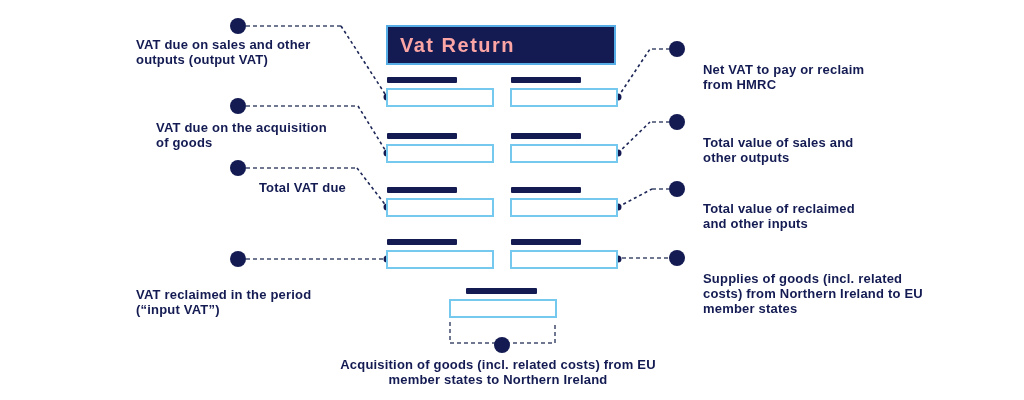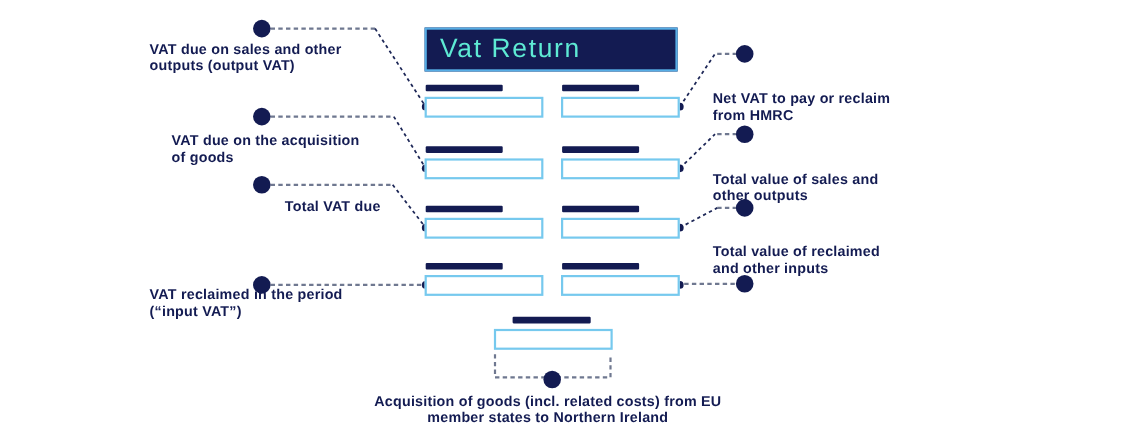--- a/index.html
+++ b/index.html
@@ -18,33 +18,33 @@
   }
   .title-box{
     position:absolute;left:386px;top:25px;width:230px;height:40px;
     box-sizing:border-box;
     background:var(--navy,#101a52);
     border:2px solid var(--title-border,#57aee6);
     display:flex;align-items:center;
     padding-left:12px;
   }
   .title-box span{
-    color:#5eead4;font-weight:normal;font-size:24px;letter-spacing:1.5px;
+    color:#fca5a5;font-weight:bold;font-size:20px;letter-spacing:1.5px;
   }
   .label{
     position:absolute;
     color:var(--navy,#161e55);
     font-size:13px;line-height:15px;font-weight:bold;
     letter-spacing:.2px;
     white-space:pre-line;
   }
   .label.left-col{left:136px;width:210px;}
-  .label.right-col{left:648px;width:220px;margin-top:20px;}
+  .label.right-col{left:703px;width:220px;}
   .label.bottom{left:318px;top:357px;width:360px;text-align:center;}
-  .l1{top:37px;} .l2{top:120px;margin-left:20px;} .l3{top:180px;text-align:right;} .l4{top:260px;}
+  .l1{top:37px;} .l2{top:120px;margin-left:20px;} .l3{top:180px;text-align:right;} .l4{top:287px;}
   .r1{top:62px;} .r2{top:135px;} .r3{top:201px;} .r4{top:271px;}
   .fcell{position:absolute;width:108px;}
   .fbar{
     width:70px;height:6px;margin-left:1px;
     background:var(--navy,#131b52);
     border-radius:1px;
   }
   .fbox{
     box-sizing:border-box;
     width:108px;height:19px;margin-top:5px;
@@ -157,17 +157,20 @@
   <div class="label left-col l3">Total VAT due</div>
   <div class="label left-col l4">VAT reclaimed in the period
 (“input VAT”)</div>
 
   <div class="label right-col r1">Net VAT to pay or reclaim
 from HMRC</div>
   <div class="label right-col r2">Total value of sales and
 other outputs</div>
   <div class="label right-col r3">Total value of reclaimed
 and other inputs</div>
+  <div class="label right-col r4">Supplies of goods (incl. related
+costs) from Northern Ireland to EU
+member states</div>
 
   <div class="label bottom">Acquisition of goods (incl. related costs) from EU
 member states to Northern Ireland</div>
 
 </div>
 
 </body></html>

